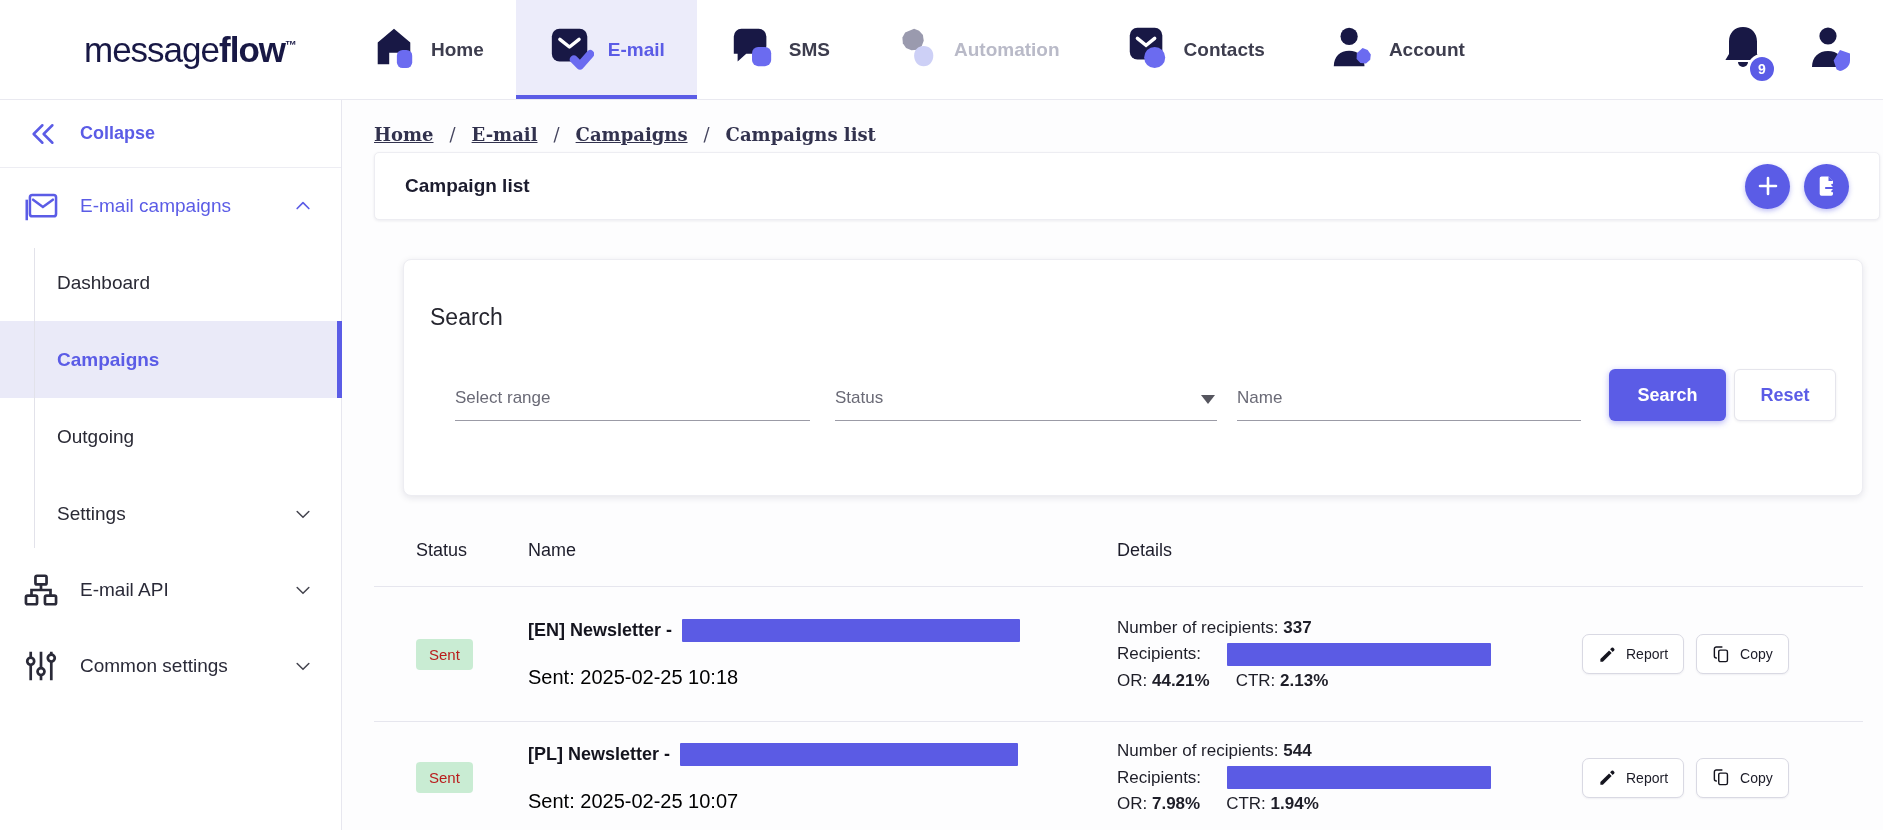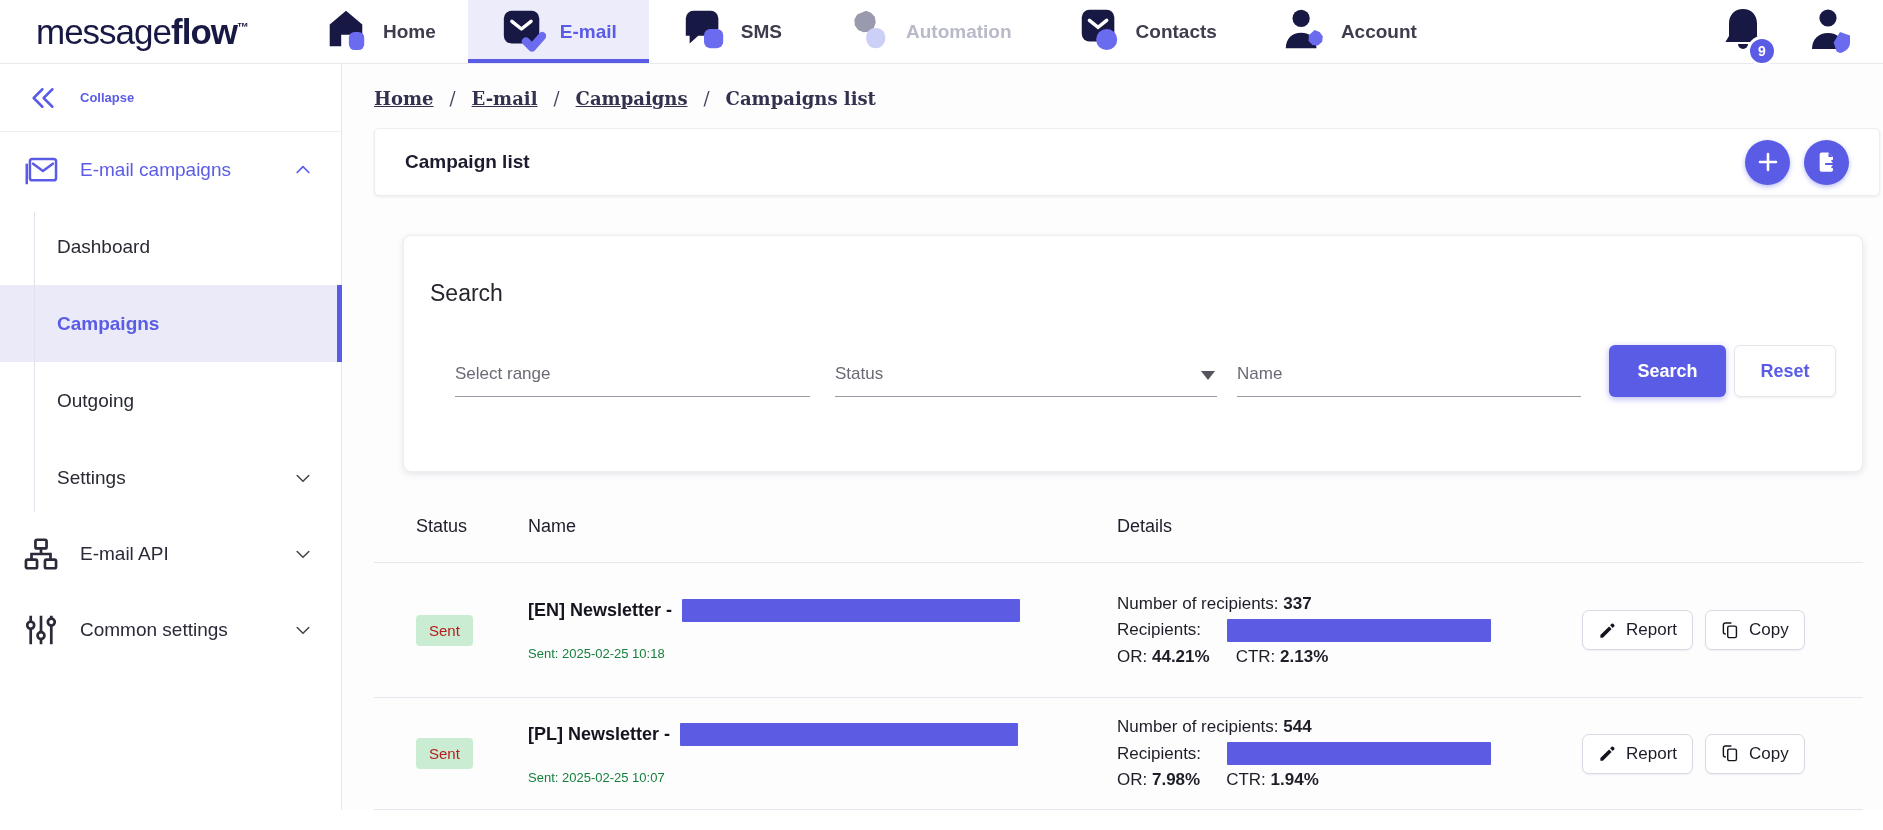--- a/index.html
+++ b/index.html
@@ -1,20 +1,20 @@
 <!DOCTYPE html>
 <html><head>
 <meta charset="utf-8">
 <style>
   * { margin:0; padding:0; box-sizing:border-box; }
   html,body { width:1883px; height:830px; overflow:hidden; background:#fff;
     font-family:"Liberation Sans", sans-serif; color:#1d1d2b; }
 
   
-  .topnav { height:64px; display:flex; align-items:stretch; border-bottom:1px solid #e9e9f0; background:#fff; }
+  .topnav { height:100px; display:flex; align-items:stretch; border-bottom:1px solid #e9e9f0; background:#fff;padding-left:48px; }
   .logo { align-self:center; margin-left:36px; font-size:35px; color:#181845; letter-spacing:-1px; white-space:nowrap; }
   .logo .lt { font-weight:500; }
   .logo .bd { font-weight:800; }
   .logo sup { font-size:12px; font-weight:700; vertical-align:super; letter-spacing:0; }
   .nav-items { display:flex; margin-left:42px; }
   .nav-item { display:flex; align-items:center; gap:14px; padding:0 32px; cursor:pointer;
     font-size:19px; font-weight:600; color:#3d3d4e; position:relative; }
   .nav-item svg { width:46px; height:46px; }
   .nav-item.active { background:#ececfa; color:#5b5ce6; box-shadow:inset 0 -4px 0 #5b5ce6; }
   .nav-item.disabled { color:#b9bac8; }
@@ -24,21 +24,21 @@
   .badge { position:absolute; right:-10px; bottom:-8px; width:30px; height:30px; border-radius:50%;
     background:#5b5ce6; border:3px solid #fff; color:#fff; font-size:14px; font-weight:700;
     display:flex; align-items:center; justify-content:center; }
 
   
   .app { display:flex; height:746px; }
 
   
   .sidebar { width:342px; min-width:342px; border-right:1px solid #e7e7ef; background:#fff; }
   .collapse-row { height:68px; display:flex; align-items:center; gap:22px; padding-left:28px;
-    color:#5b5ce6; font-weight:700; font-size:13px; border-bottom:1px solid #ededf3; cursor:pointer; }
+    color:#5b5ce6; font-weight:700; font-size:18px; border-bottom:1px solid #ededf3; cursor:pointer; }
   .collapse-row svg { width:30px; height:30px; }
   .side-parent { height:76px; display:flex; align-items:center; gap:20px; padding:0 28px 0 22px;
     font-size:19px; cursor:pointer; color:#2a2a38; }
   .side-parent.sel { color:#5b5ce6; }
   .side-parent svg.main-ic { width:38px; height:38px; }
   .chev { margin-left:auto; width:20px; height:20px; }
   .subnav { position:relative; }
   .subnav::before { content:""; position:absolute; left:34px; top:4px; bottom:4px; width:1px; background:#e2e2ea; z-index:2; }
   .sub-item { height:77px; display:flex; align-items:center; padding-left:57px; font-size:19px;
     color:#2a2a35; cursor:pointer; position:relative; }
@@ -47,21 +47,21 @@
   .sub-item .chev { margin-left:auto; margin-right:28px; }
 
   
   .main { flex:1; padding:20px 34px 0 32px; background:#fdfdfe; }
   .breadcrumb { display:flex; align-items:center; gap:16px; font-family:"DejaVu Serif", serif;
     font-size:18px; font-weight:600; color:#32324e; height:28px; }
   .breadcrumb a { color:#32324e; text-decoration:underline; cursor:pointer; }
   .breadcrumb .sep { font-weight:400; color:#44445e; }
   .crumb-last { font-weight:700; }
 
-  .head-card { margin-top:16px; height:68px; background:#fff; border:1px solid #ededf2; border-radius:5px;
+  .head-card { margin-top:4px; height:68px; background:#fff; border:1px solid #ededf2; border-radius:5px;
     box-shadow:0 1px 3px rgba(20,20,60,.08); display:flex; align-items:center; padding:0 30px; }
   .head-card h1 { font-size:19px; font-weight:700; color:#1c1c2e; }
   .round-btns { margin-left:auto; display:flex; gap:14px; }
   .round-btn { width:45px; height:45px; border-radius:50%; background:#5b5ce6; border:none; cursor:pointer;
     display:flex; align-items:center; justify-content:center; box-shadow:0 2px 5px rgba(91,92,230,.4); }
   .round-btn svg { width:24px; height:24px; }
 
   .search-card { margin:39px 17px 0 29px; height:237px; background:#fff; border:1px solid #ededf2;
     border-radius:8px; box-shadow:0 2px 7px rgba(20,20,60,.10); padding:44px 26px 0 26px; }
   .search-card h2 { font-size:23px; font-weight:500; color:#26262f; }
@@ -90,28 +90,28 @@
     border-bottom:1px solid #e6e6ee; }
   .t-row.r1 { height:135px; }
   .t-row.r2 { height:112px; }
   .chip { display:inline-block; background:#c9ecd3; color:#b91c1c; font-size:15px; font-weight:500;
     padding:7px 13px; border-radius:4px; }
   .name-cell .nm-line { display:flex; align-items:center; gap:10px; }
   .nm-bold { font-size:18px; font-weight:700; color:#14141e; white-space:nowrap; }
   .redact { height:23px; background:#5b5be4; border-radius:1px; }
   .redact.nm { width:338px; }
   .redact.rc { width:264px; }
-  .sent-line { margin-top:24px; font-size:13px; color:#15803d; }
+  .sent-line { margin-top:24px; font-size:20px; color:#000000; }
   .det-cell { display:flex; flex-direction:column; gap:5px; font-size:17px; color:#1e1e28; }
   .det-cell .rc-line { display:flex; align-items:center; gap:26px; }
   .det-cell b { font-weight:700; }
   .or-line span.gap { display:inline-block; width:26px; }
   .act-cell { display:flex; gap:12px; }
   .btn-light { height:40px; padding:0 15px; display:flex; align-items:center; gap:9px; background:#fff;
-    border:1px solid #d9d9e3; border-radius:7px; cursor:pointer; font-size:17px; font-weight:500; color:#1c1c28;
+    border:1px solid #d9d9e3; border-radius:7px; cursor:pointer; font-size:14px; font-weight:500; color:#1c1c28;
     box-shadow:0 1px 2px rgba(20,20,60,.06); font-family:"Liberation Sans", sans-serif; }
   .btn-light svg { width:19px; height:19px; }
 </style>
 </head>
 <body>
 
 <header class="topnav">
   <div class="logo">
     <span class="lt">message</span><span class="bd">flow</span><sup>™</sup>
   </div>

